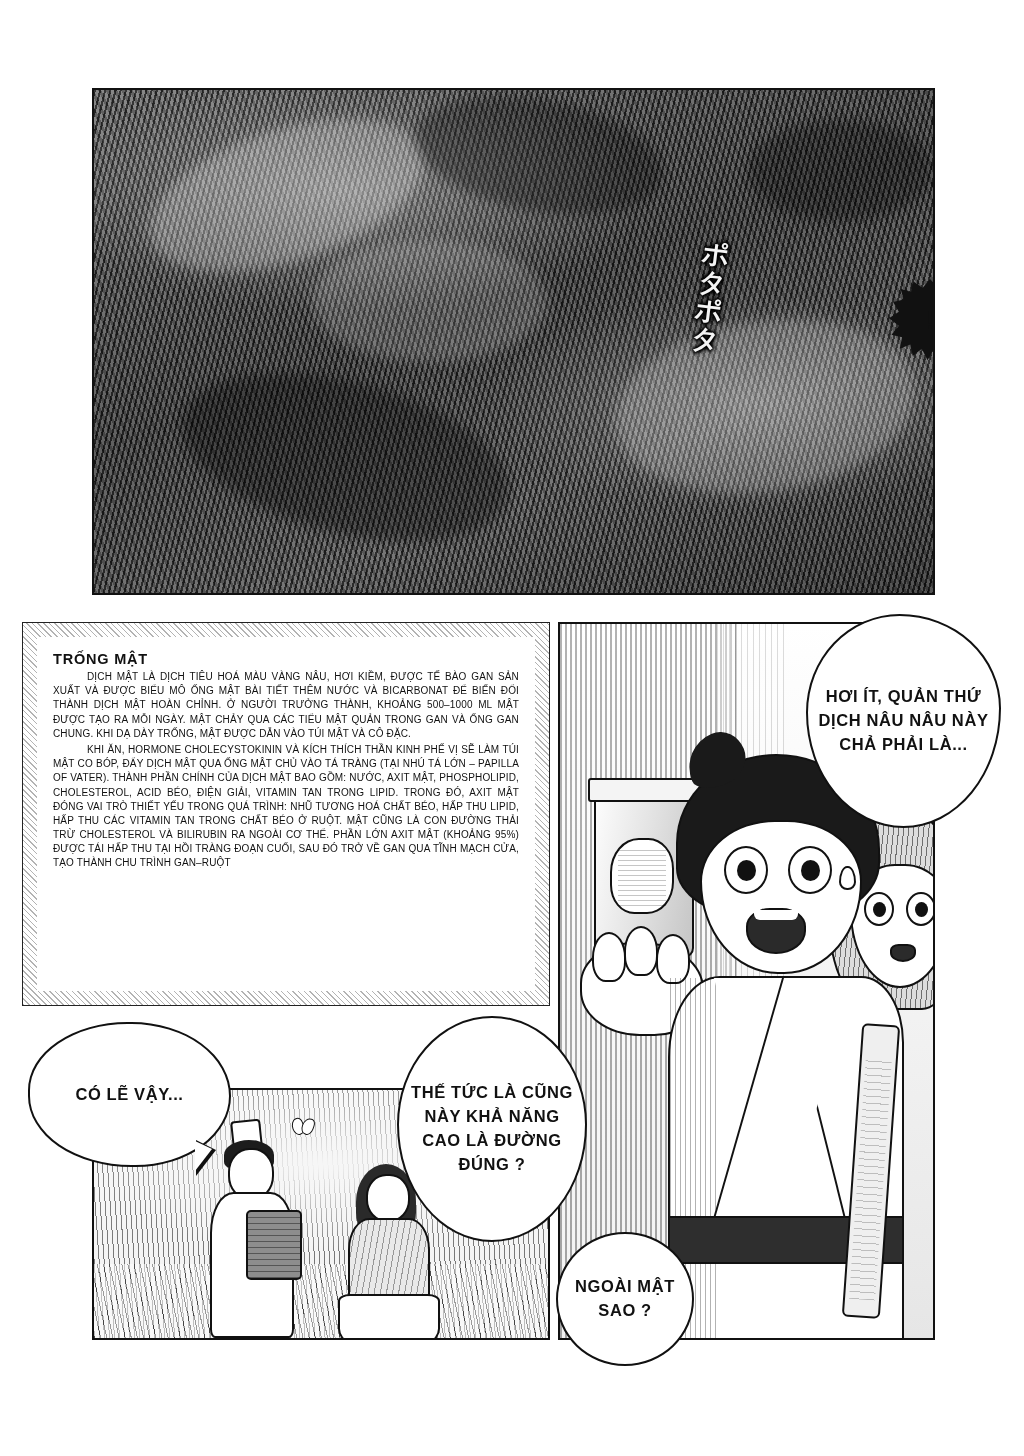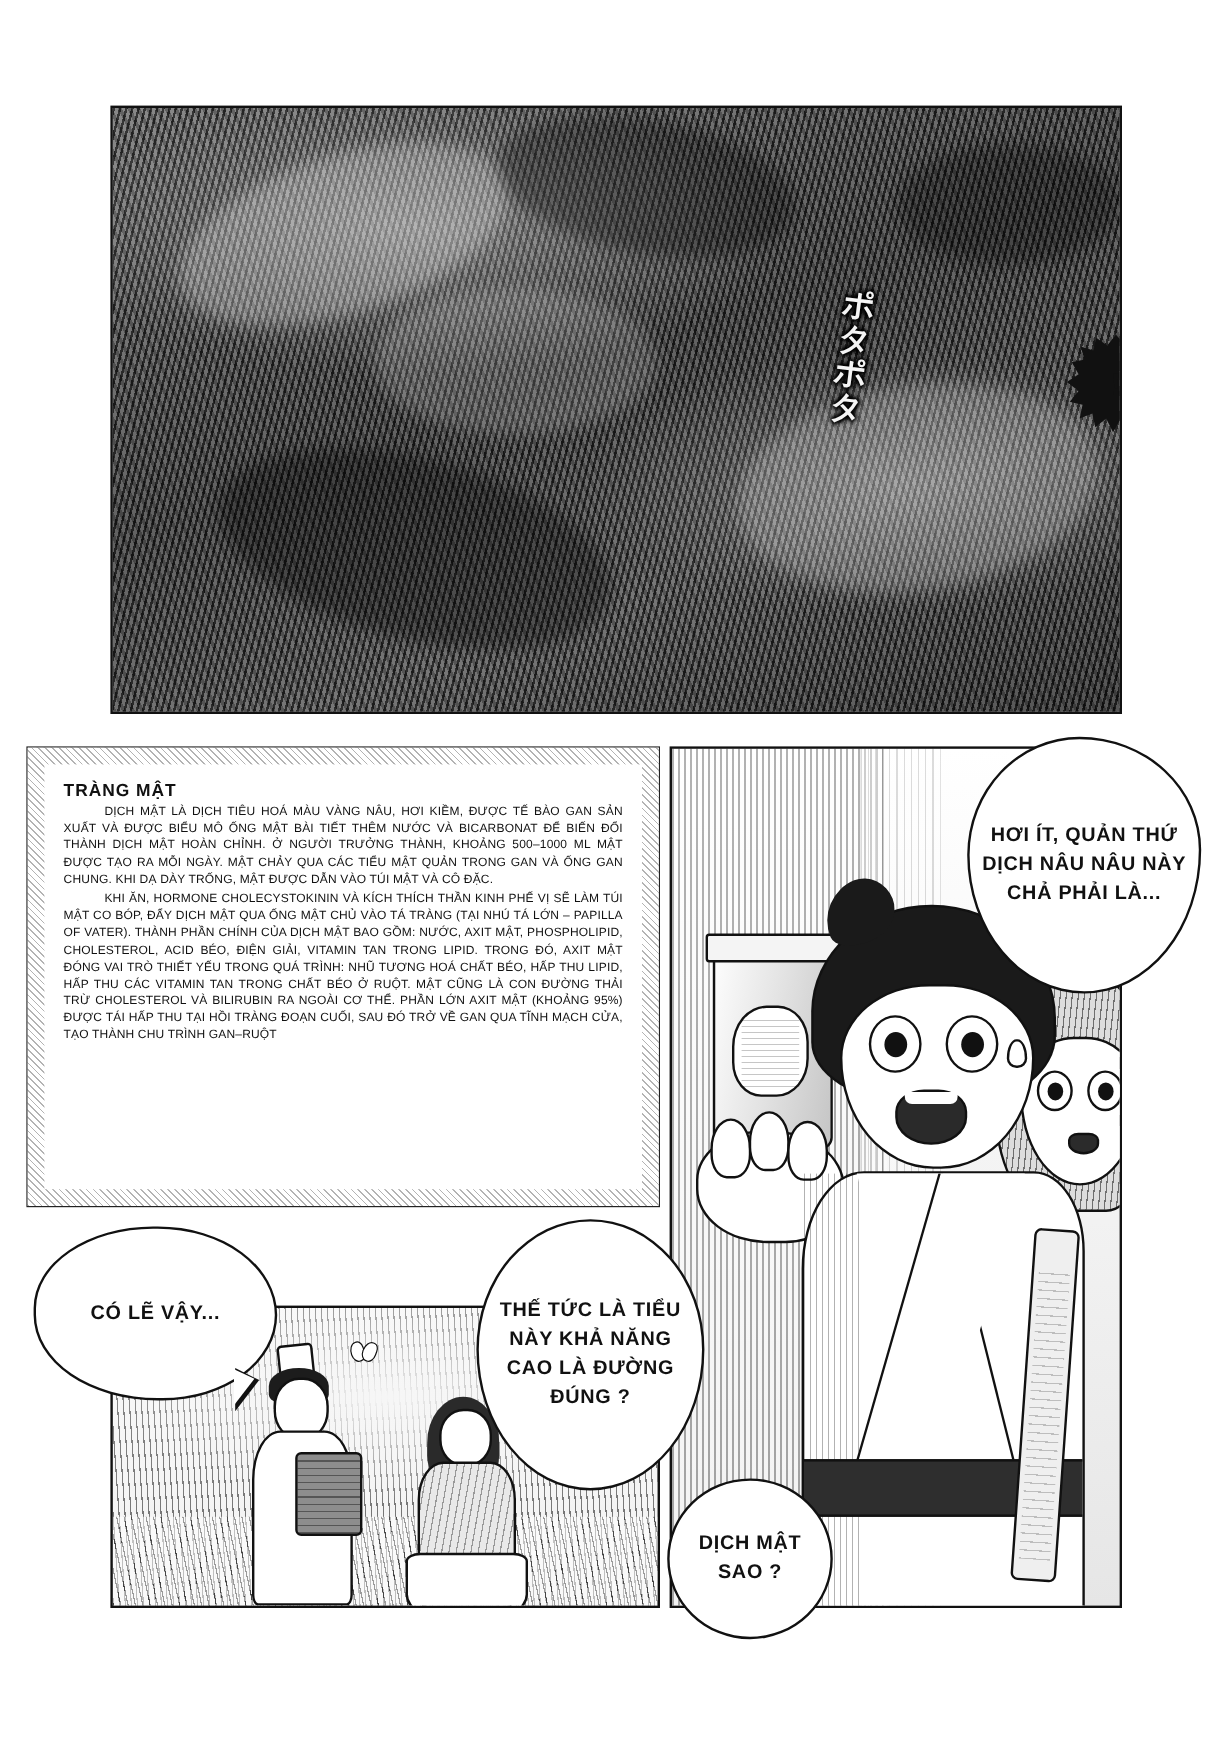--- a/index.html
+++ b/index.html
@@ -570,21 +570,21 @@
     </div>
 
     <div id="bubble-excl">
       <span class="txt">!</span>
     </div>
   </div>
 
   <div class="panel" id="panel-info">
     <div class="hatch"></div>
     <div class="inner">
-      <div id="info-title">TRÀNG MẬT</div>
+      <div id="info-title">TRỐNG MẬT</div>
       <p class="info-para">DỊCH MẬT LÀ DỊCH TIÊU HOÁ MÀU VÀNG NÂU, HƠI KIỀM, ĐƯỢC TẾ BÀO GAN SẢN XUẤT VÀ ĐƯỢC BIỂU MÔ ỐNG MẬT BÀI TIẾT THÊM NƯỚC VÀ BICARBONAT ĐỂ BIẾN ĐỔI THÀNH DỊCH MẬT HOÀN CHỈNH. Ở NGƯỜI TRƯỞNG THÀNH, KHOẢNG 500–1000 ML MẬT ĐƯỢC TẠO RA MỖI NGÀY. MẬT CHẢY QUA CÁC TIỂU MẬT QUẢN TRONG GAN VÀ ỐNG GAN CHUNG. KHI DẠ DÀY TRỐNG, MẬT ĐƯỢC DẪN VÀO TÚI MẬT VÀ CÔ ĐẶC.</p>
       <p class="info-para">KHI ĂN, HORMONE CHOLECYSTOKININ VÀ KÍCH THÍCH THẦN KINH PHẾ VỊ SẼ LÀM TÚI MẬT CO BÓP, ĐẨY DỊCH MẬT QUA ỐNG MẬT CHỦ VÀO TÁ TRÀNG (TẠI NHÚ TÁ LỚN – PAPILLA OF VATER). THÀNH PHẦN CHÍNH CỦA DỊCH MẬT BAO GỒM: NƯỚC, AXIT MẬT, PHOSPHOLIPID, CHOLESTEROL, ACID BÉO, ĐIỆN GIẢI, VITAMIN TAN TRONG LIPID. TRONG ĐÓ, AXIT MẬT ĐÓNG VAI TRÒ THIẾT YẾU TRONG QUÁ TRÌNH: NHŨ TƯƠNG HOÁ CHẤT BÉO, HẤP THU LIPID, HẤP THU CÁC VITAMIN TAN TRONG CHẤT BÉO Ở RUỘT. MẬT CŨNG LÀ CON ĐƯỜNG THẢI TRỪ CHOLESTEROL VÀ BILIRUBIN RA NGOÀI CƠ THỂ. PHẦN LỚN AXIT MẬT (KHOẢNG 95%) ĐƯỢC TÁI HẤP THU TẠI HỒI TRÀNG ĐOẠN CUỐI, SAU ĐÓ TRỞ VỀ GAN QUA TĨNH MẠCH CỬA, TẠO THÀNH CHU TRÌNH GAN–RUỘT</p>
     </div>
   </div>
 
   <div class="panel" id="panel-chars">
     <div class="bg-hatch"></div>
     <div class="bg-hatch2"></div>
 
     <div id="jar">
@@ -655,20 +655,20 @@
     <span class="txt">HƠI ÍT, QUẢN THỨ DỊCH NÂU NÂU NÀY CHẢ PHẢI LÀ...</span>
   </div>
 
   <div class="bubble" id="bubble-coleva">
     <span class="txt">CÓ LẼ VẬY...</span>
   </div>
   <div class="tail" id="bubble-coleva-tail"></div>
   <div class="tail" id="bubble-coleva-tail2"></div>
 
   <div class="bubble" id="bubble-thetuc">
-    <span class="txt">THẾ TỨC LÀ TIỂU NÀY KHẢ NĂNG CAO LÀ ĐƯỜNG ĐÚNG ?</span>
+    <span class="txt">THẾ TỨC LÀ CŨNG NÀY KHẢ NĂNG CAO LÀ ĐƯỜNG ĐÚNG ?</span>
   </div>
 
   <div class="bubble" id="bubble-dichmat">
-    <span class="txt">DỊCH MẬT SAO ?</span>
+    <span class="txt">NGOÀI MẬT SAO ?</span>
   </div>
 
 </div>
 
 </body></html>

